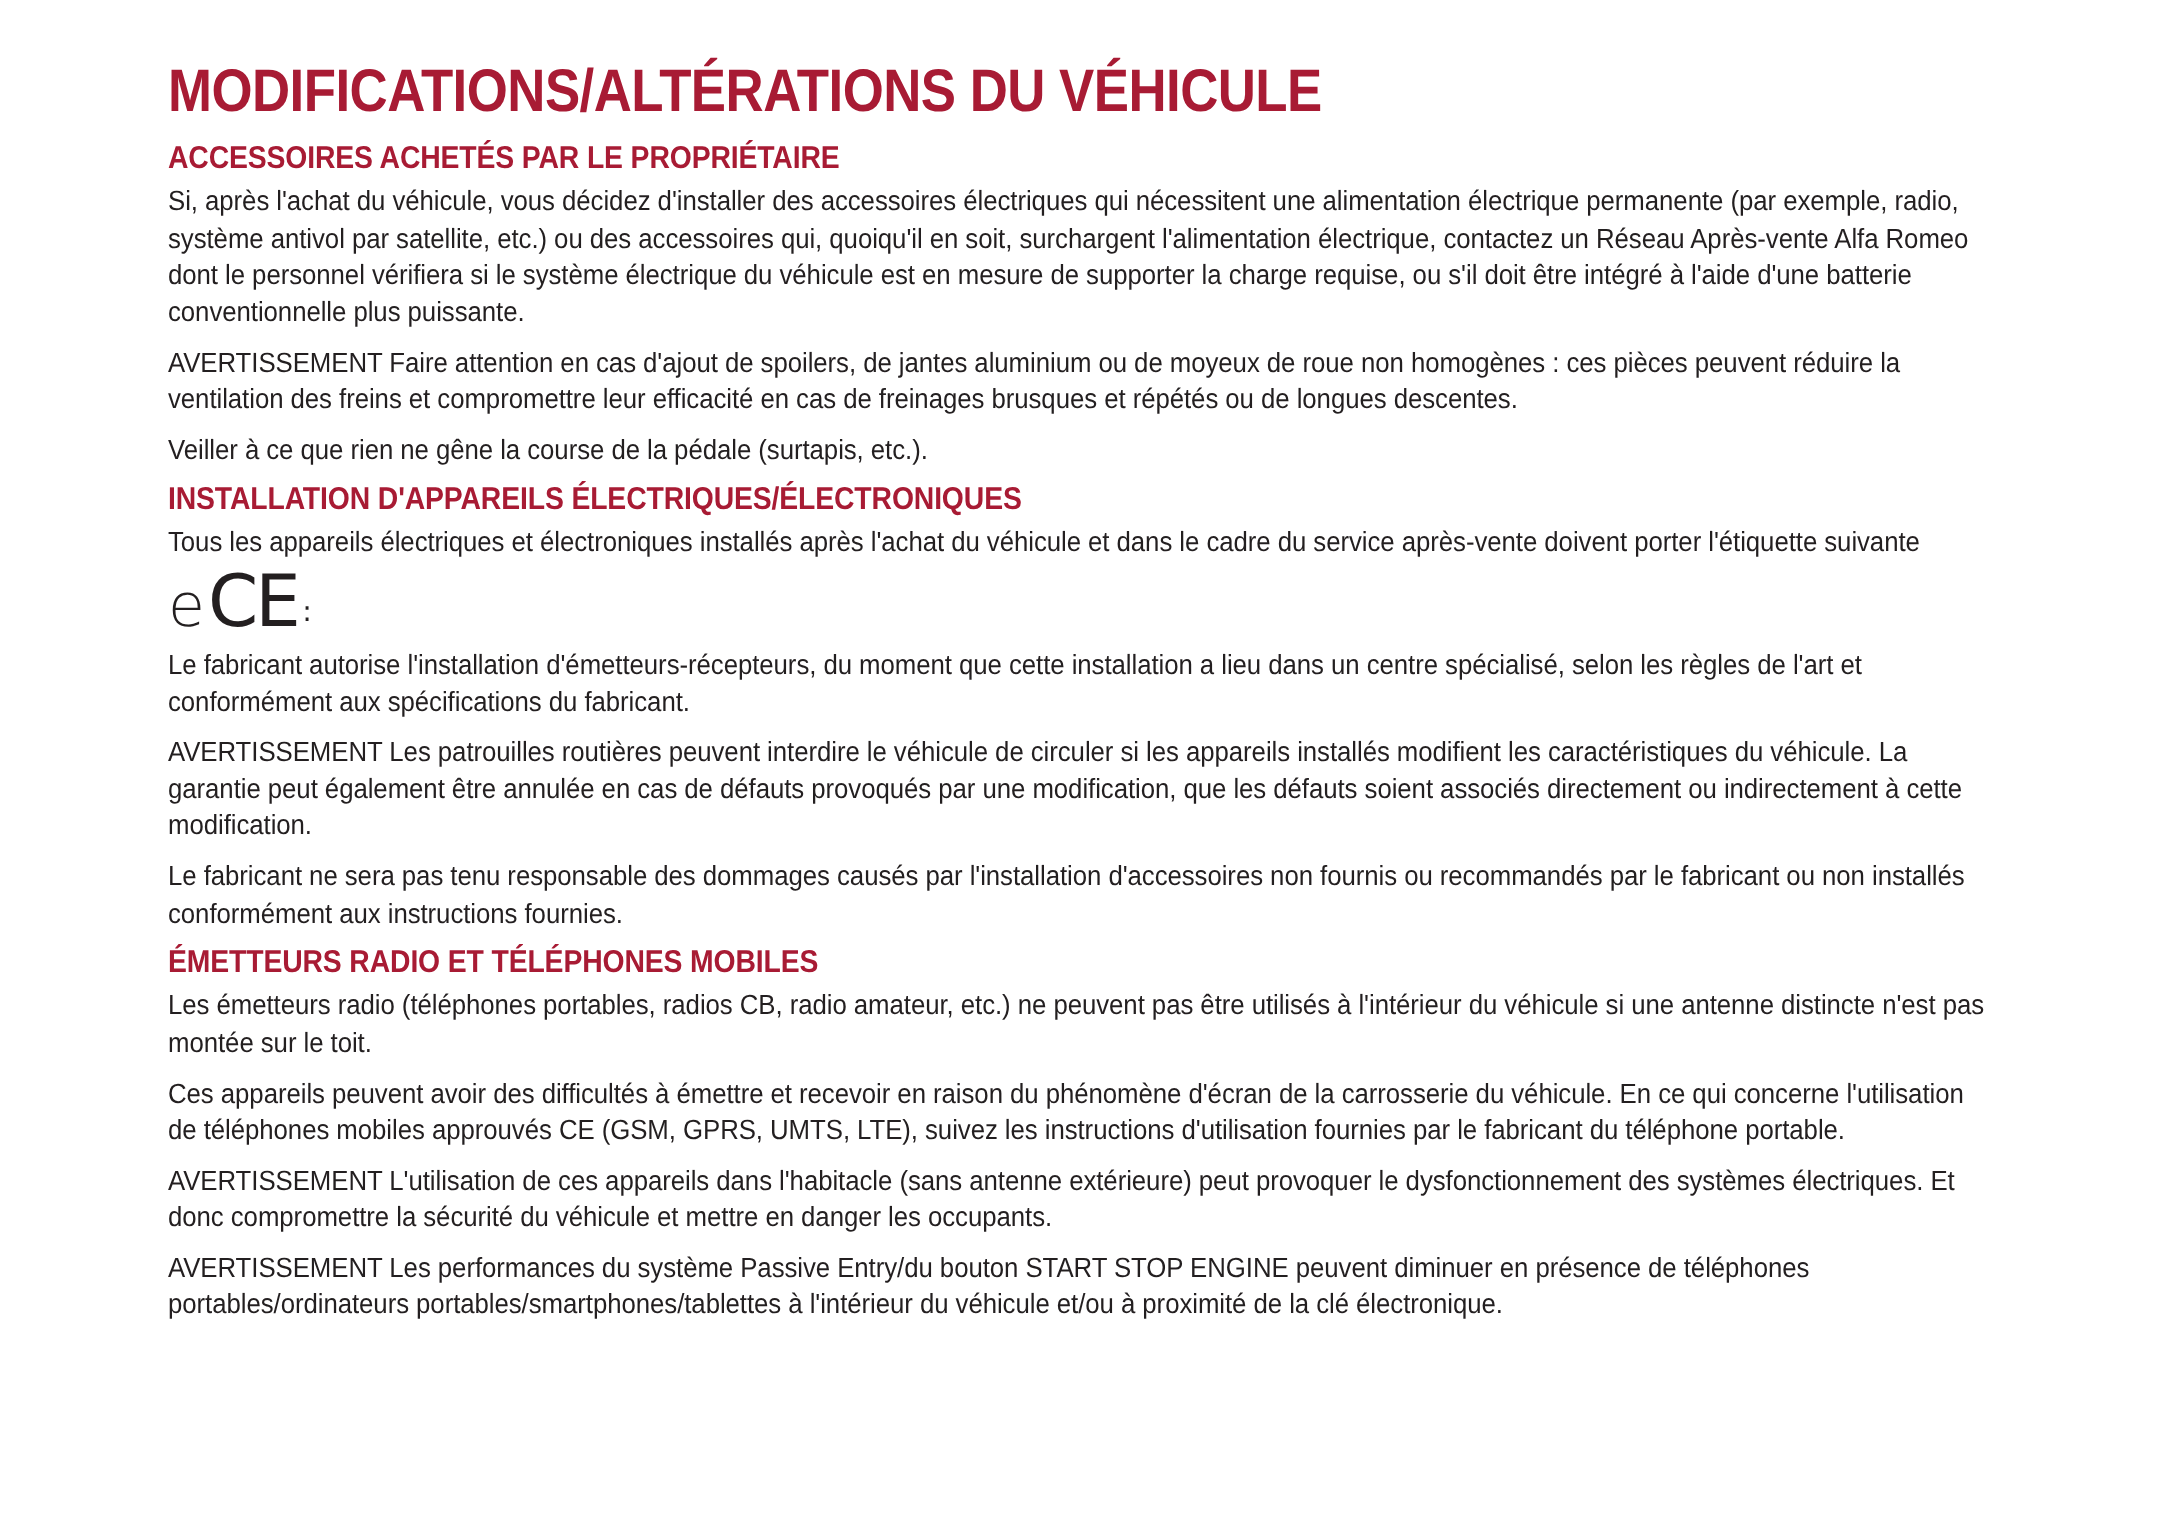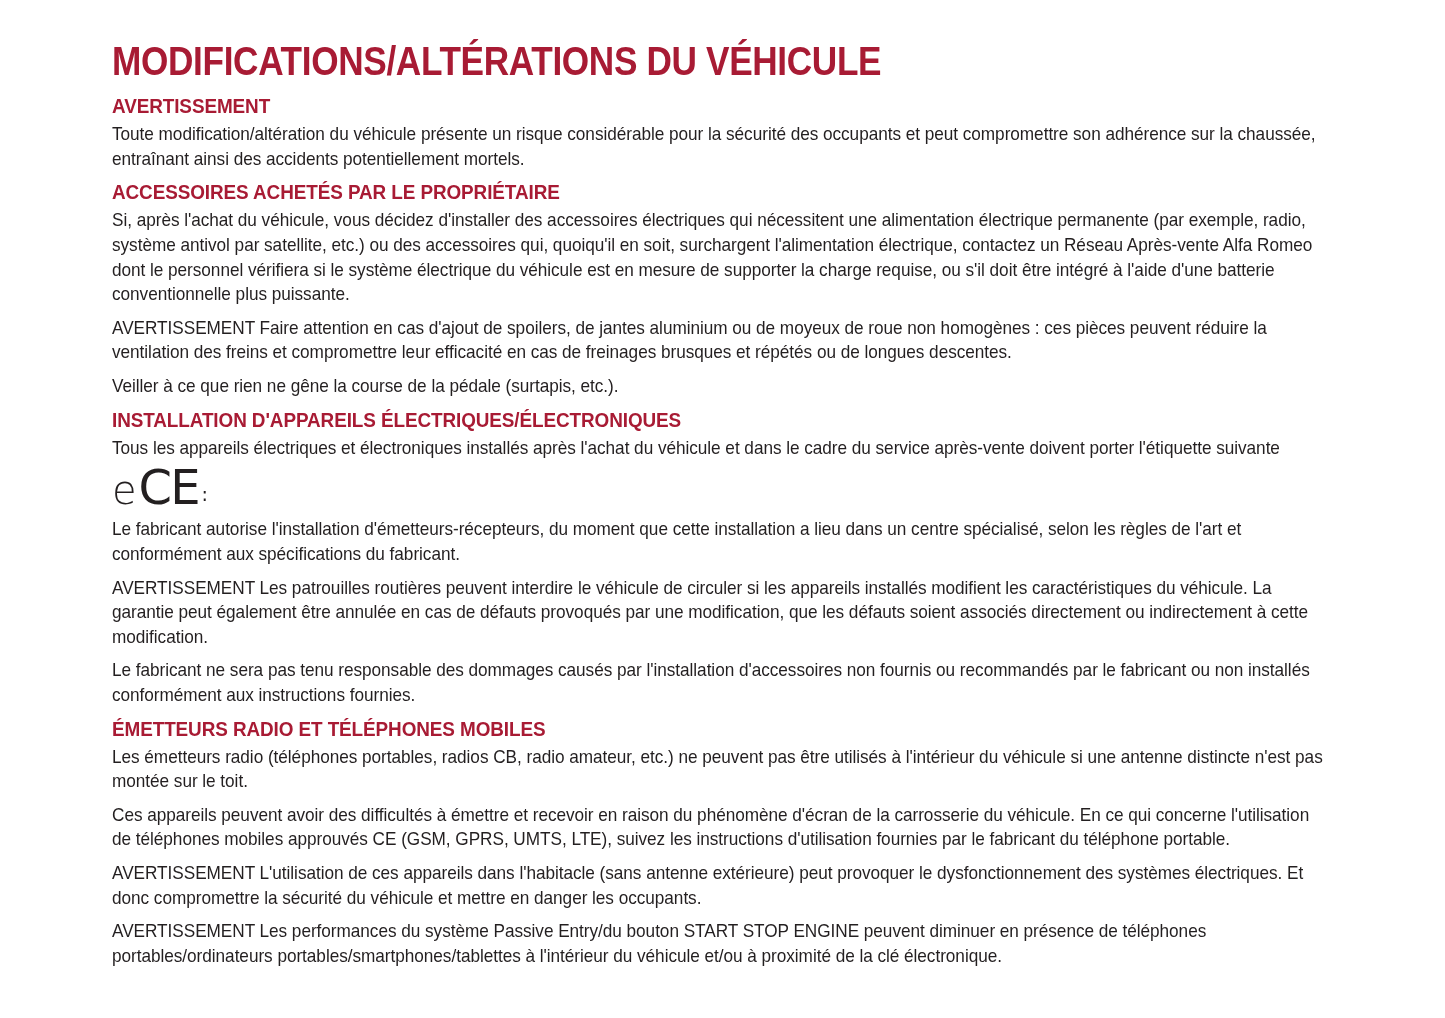--- a/index.html
+++ b/index.html
@@ -86,24 +86,20 @@
   }
   .content-block { margin: 0; padding: 0; }
 </style>
 </head>
 <body>
 
 <div class="page">
 
   <h1 class="page-title">MODIFICATIONS/ALTÉRATIONS DU VÉHICULE</h1>
 
-  <div class="content-block">
-    <h2 class="section-heading first">AVERTISSEMENT</h2>
-    <p class="para">Toute modification/altération du véhicule présente un risque considérable pour la sécurité des occupants et peut compromettre son adhérence sur la chaussée, entraînant ainsi des accidents potentiellement mortels.</p>
-  </div>
 
   <div class="content-block">
     <h2 class="section-heading">ACCESSOIRES ACHETÉS PAR LE PROPRIÉTAIRE</h2>
     <p class="para">Si, après l'achat du véhicule, vous décidez d'installer des accessoires électriques qui nécessitent une alimentation électrique permanente (par exemple, radio, système antivol par satellite, etc.) ou des accessoires qui, quoiqu'il en soit, surchargent l'alimentation électrique, contactez un Réseau Après-vente Alfa Romeo dont le personnel vérifiera si le système électrique du véhicule est en mesure de supporter la charge requise, ou s'il doit être intégré à l'aide d'une batterie conventionnelle plus puissante.</p>
     <p class="para">AVERTISSEMENT Faire attention en cas d'ajout de spoilers, de jantes aluminium ou de moyeux de roue non homogènes : ces pièces peuvent réduire la ventilation des freins et compromettre leur efficacité en cas de freinages brusques et répétés ou de longues descentes.</p>
     <p class="para">Veiller à ce que rien ne gêne la course de la pédale (surtapis, etc.).</p>
   </div>
 
   <div class="content-block">
     <h2 class="section-heading">INSTALLATION D'APPAREILS ÉLECTRIQUES/ÉLECTRONIQUES</h2>

